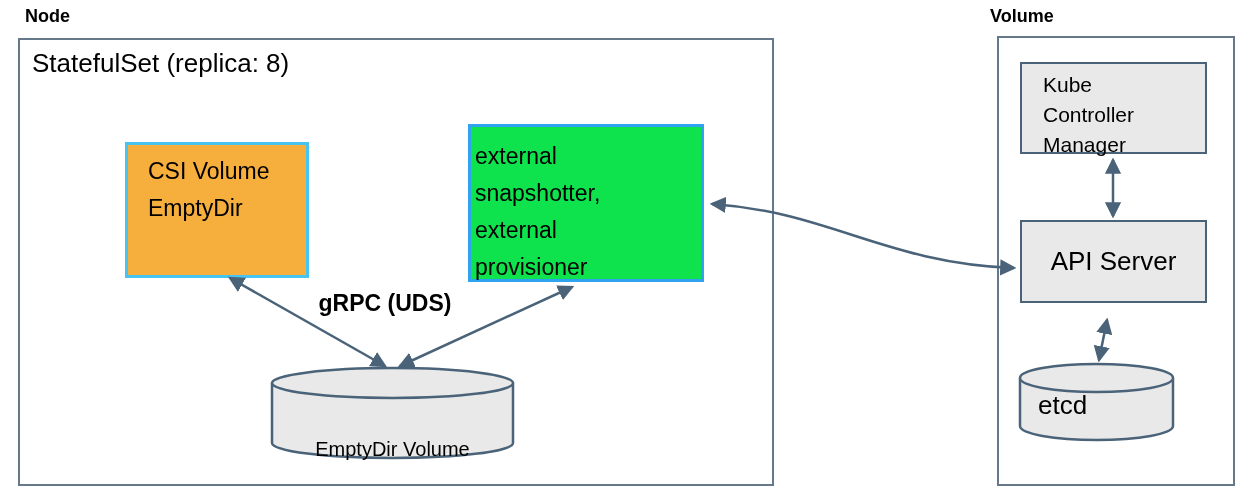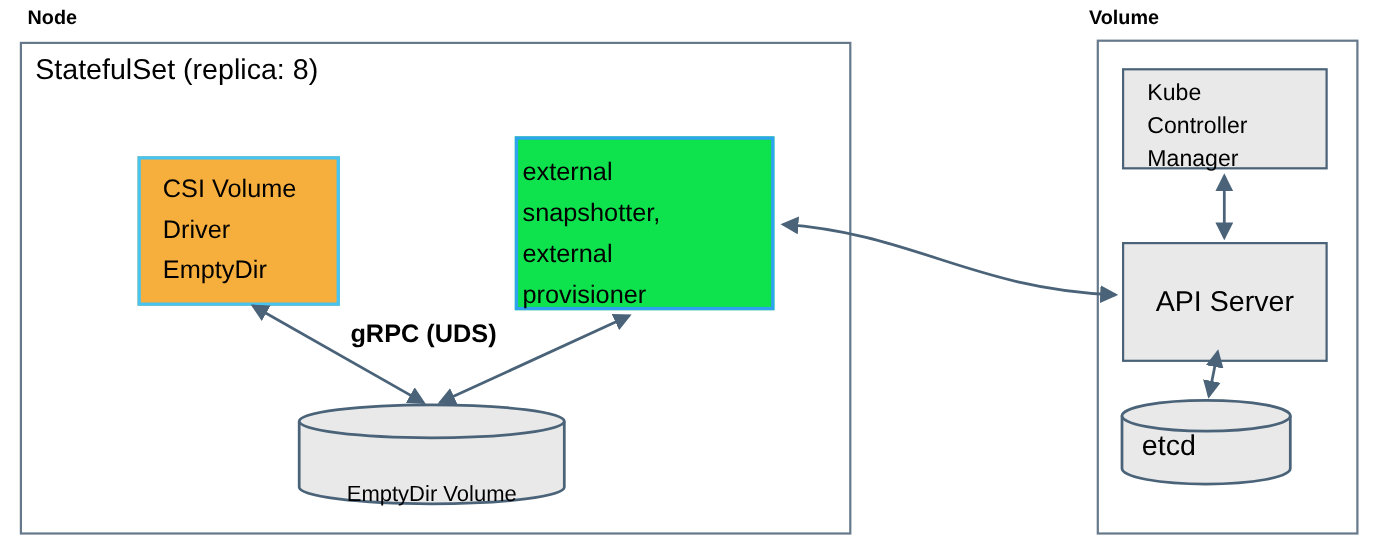--- a/index.html
+++ b/index.html
@@ -59,21 +59,21 @@
     background: #E9E9E9;
     border: 2px solid #4A6379;
   }
   .kcm-box {
     left: 1020px; top: 62px; width: 187px; height: 92px;
     font-size: 21px;
     line-height: 30px;
     padding: 6px 16px 0 21px;
   }
   .api-box {
-    left: 1020px; top: 220px; width: 187px; height: 109px;
+    left: 1020px; top: 220px; width: 187px; height: 83px;
     font-size: 26px;
     display: flex;
     align-items: center;
     justify-content: center;
   }
   .cyl-label-emptydir {
     left: 272px; top: 407px; width: 241px;
     text-align: center;
     font-size: 20px;
     margin-top: 31px;
@@ -94,21 +94,20 @@
 <div class="canvas">
 
   <div class="abs region-label" style="left:25px; top:6px;">Node</div>
 
   <div class="abs outer-rect" style="left:18px; top:38px; width:756px; height:448px;"></div>
 
   <div class="abs ss-title" style="left:32px; top:48px;">StatefulSet (replica: 8)</div>
 
   <div class="abs node-box csi-box">
     <div>CSI Volume</div>
-    <div>Driver</div>
     <div>EmptyDir</div>
   </div>
 
   <div class="abs node-box sidecar-box">
     <div>external</div>
     <div>snapshotter,</div>
     <div>external</div>
     <div>provisioner</div>
   </div>
 

